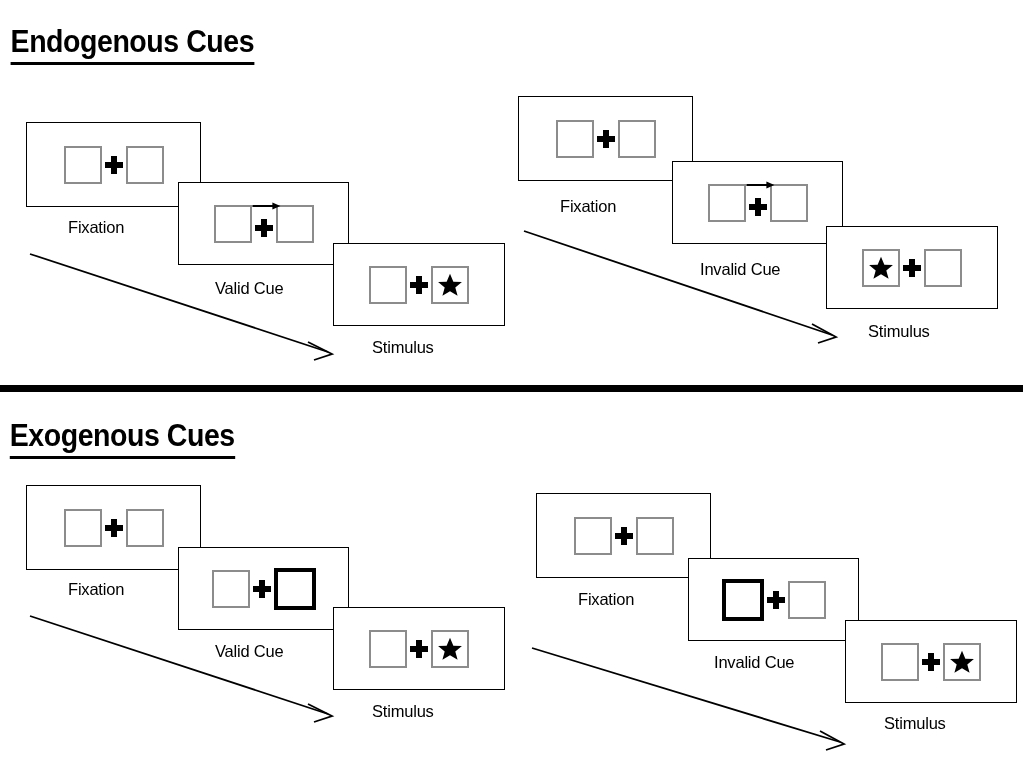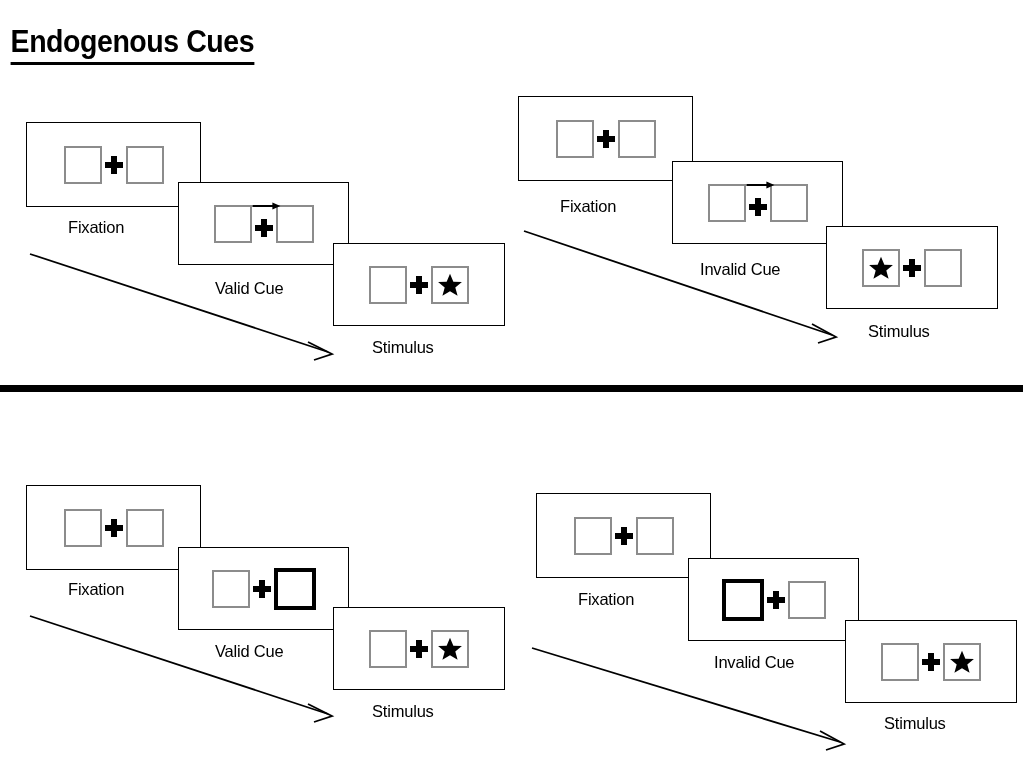--- a/index.html
+++ b/index.html
@@ -238,20 +238,23 @@
       <div class="plus">
         <div class="plus-glyph"></div>
       </div>
       <div class="box"></div>
     </div>
   </div>
   <div class="stage-label" style="left:868px; top:322px;">Stimulus</div>
 
   <div class="divider" style="top:385px;"></div>
 
+  <div class="section-title" style="top:418px;">
+    <span class="title-inner">Exogenous Cues</span>
+  </div>
 
   <svg class="progress-arrow" style="left:26px; top:610px; width:320px; height:120px;" viewBox="0 0 320 120">
     <line x1="4" y1="6" x2="302" y2="104" stroke="#000000" stroke-width="1.8"></line>
     <polyline points="282,94 306,106 288,112" fill="none" stroke="#000000" stroke-width="1.8"></polyline>
   </svg>
 
   <div class="frame" style="left:26px; top:485px; width:175px; height:85px;">
     <div class="frame-row">
       <div class="box"></div>
       <div class="plus">

